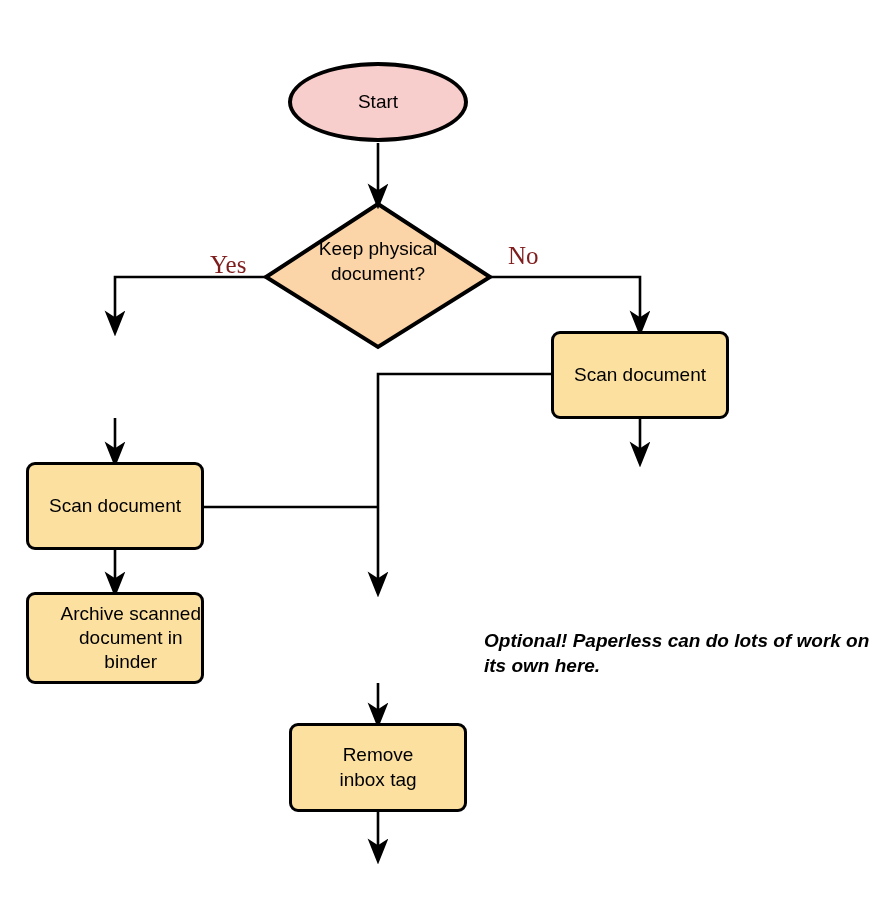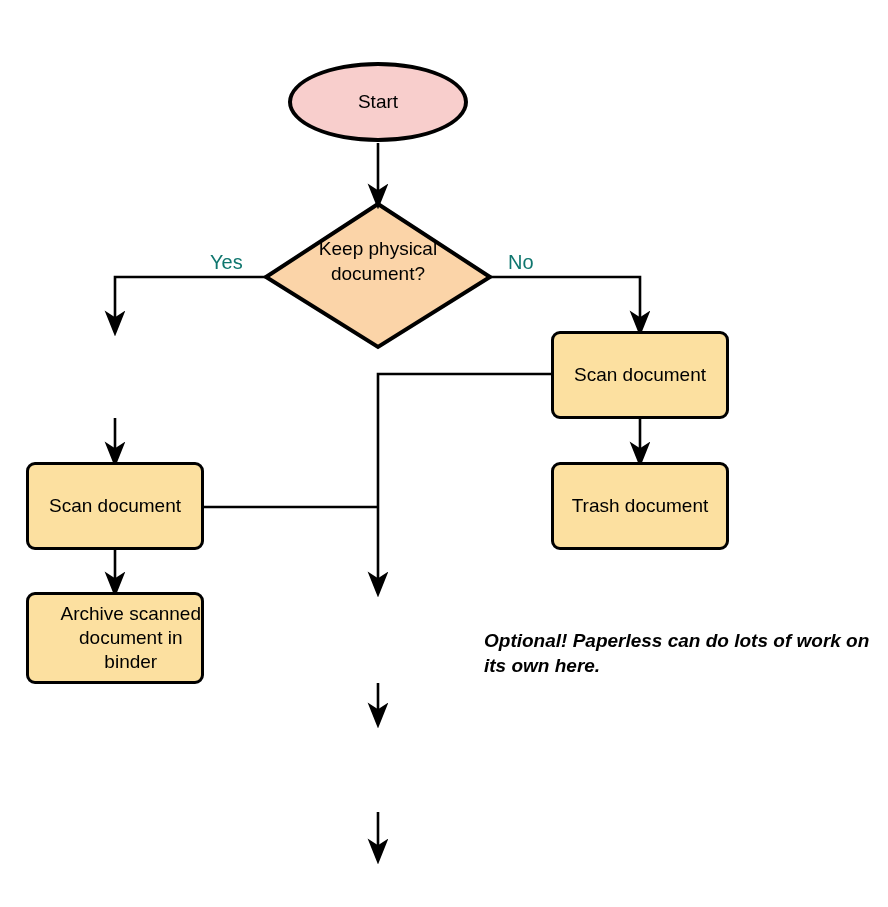--- a/index.html
+++ b/index.html
@@ -54,23 +54,24 @@
     background: transparent;
     border: none;
   }
   .decision .diamond-label {
     position: relative;
     z-index: 2;
     padding: 0 8px;
   }
   .edge-label {
     position: absolute;
-    font-size: 20px;
-    color: #0f766e;
+    font-size: 25px;
+    color: #7f1d1d;
     white-space: nowrap;
+    font-family: Liberation Serif, serif;
   }
   .annotation {
     position: absolute;
     font-size: 19px;
     font-style: italic;
     color: #000000;
     line-height: 1.34;
     white-space: pre-line;
     font-weight: bold;
   }
@@ -123,42 +124,43 @@
   <div class="node terminator" style="left:288px; top:22px; width:180px; height:80px;">
     <span>Start</span>
   </div>
 
   <div class="node decision" style="left:266px; top:150px; width:224px; height:143px;">
     <span class="diamond-label">Keep physical
 document?</span>
   </div>
 
   <div class="edge-label" style="left:210px; top:211px;">Yes</div>
-  <div class="edge-label" style="left:508px; top:211px;">No</div>
+  <div class="edge-label" style="left:508px; top:202px;">No</div>
 
 
   <div class="node process" style="left:26px; top:422px; width:178px; height:88px;">
     <span>Scan document</span>
   </div>
 
   <div class="node process" style="left:26px; top:552px; width:178px; height:92px;justify-content:flex-end;">
     <span>Archive scanned
 document in
 binder</span>
   </div>
 
   <div class="node process" style="left:551px; top:291px; width:178px; height:88px;">
     <span>Scan document</span>
   </div>
 
-  <div class="node process" style="left:551px; top:422px; width:178px; height:88px;">
-    <span>Trash document</span>
-  </div>
 
 
+  <div class="node process" style="left:289px; top:683px; width:178px; height:89px;">
+    <span>Remove
+inbox tag</span>
+  </div>
 
 
   <div class="annotation" style="left:484px; top:588px; width:400px;">Optional! Paperless can do lots of work on
 its own here.</div>
 
   <div class="baseline-rule" style="top:903px;"></div>
 
 </div>
 
 </body></html>

